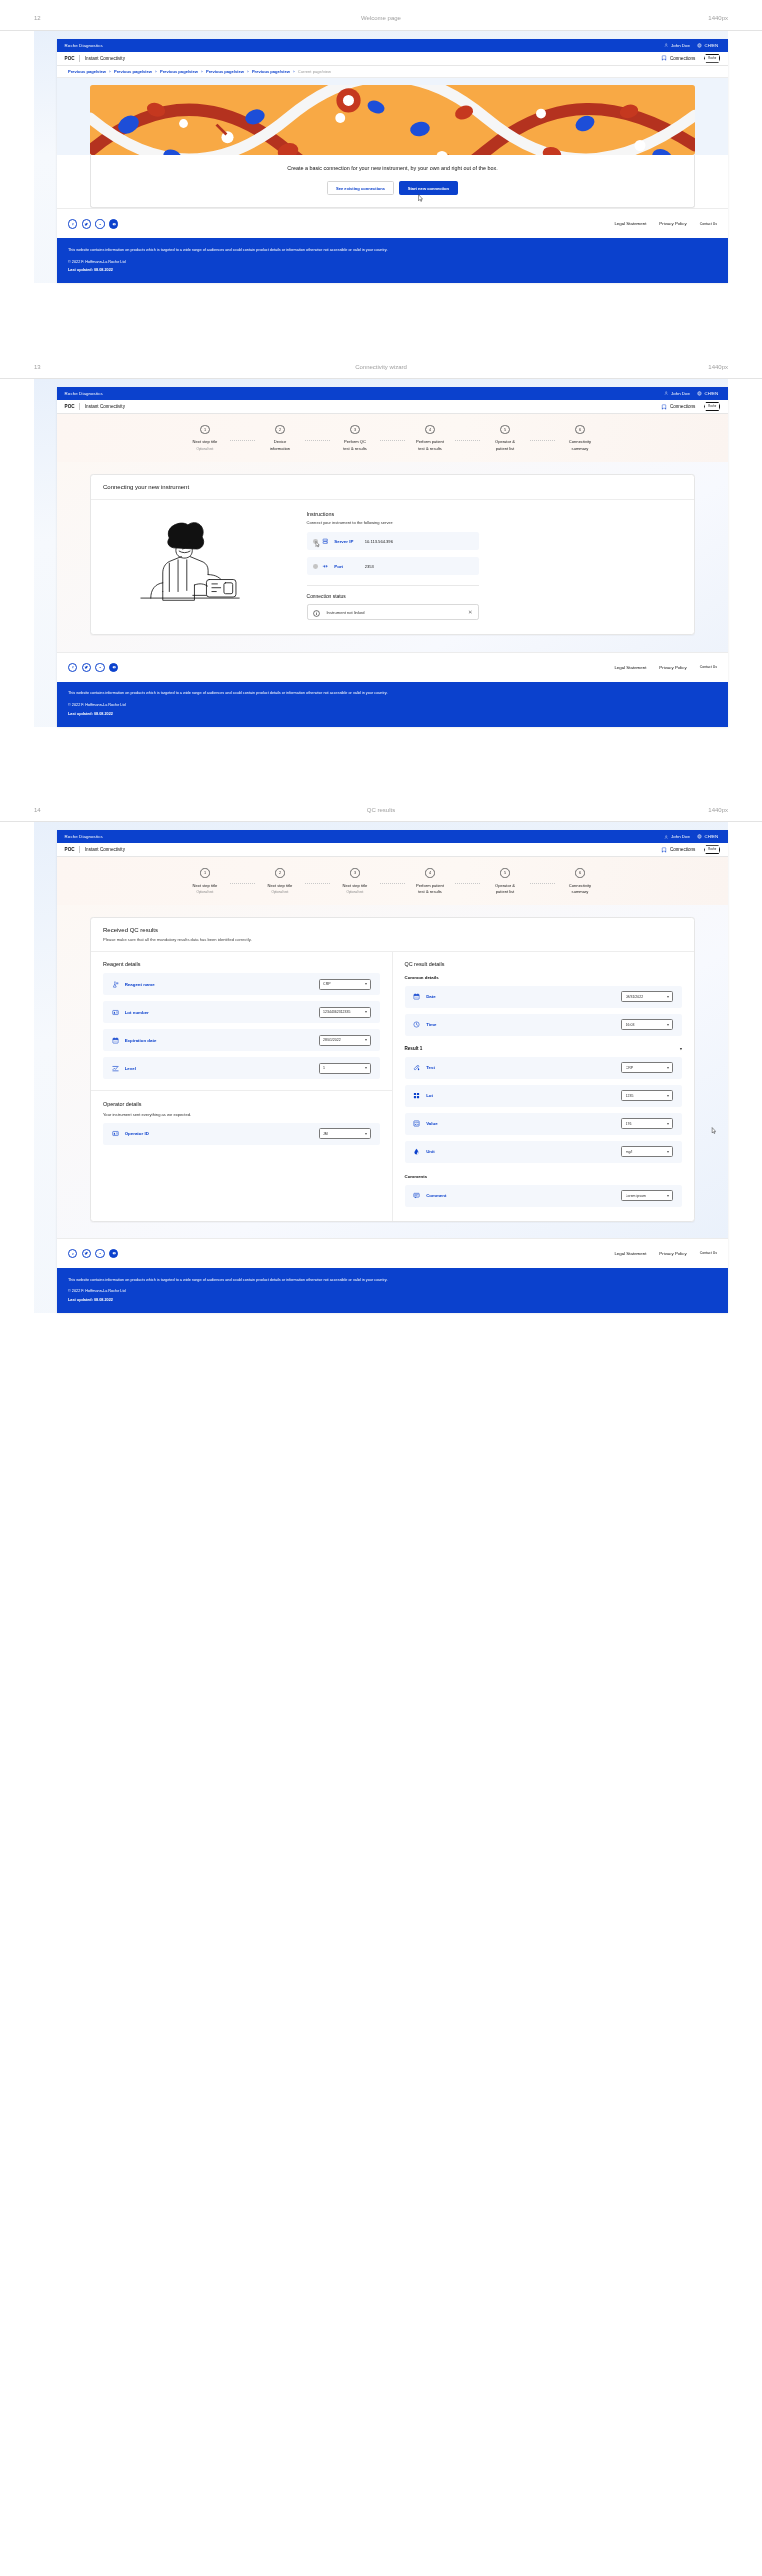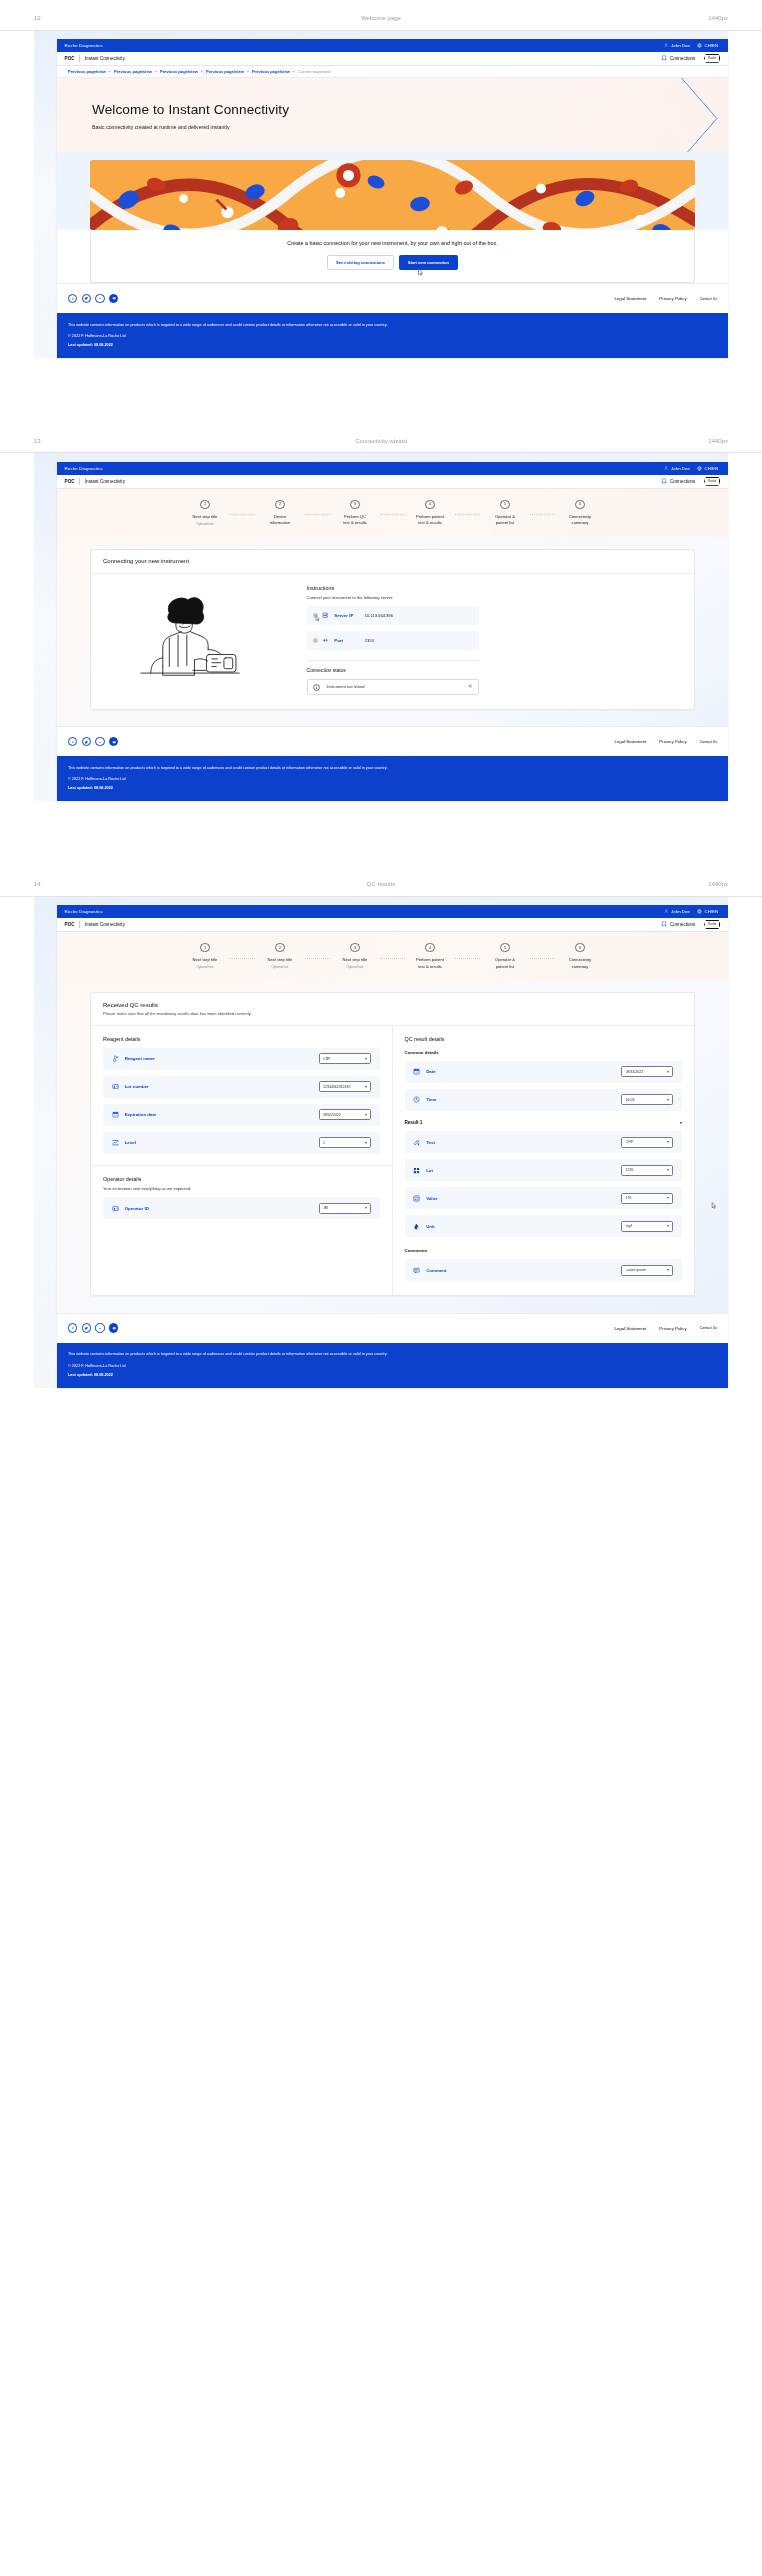--- a/index.html
+++ b/index.html
@@ -312,27 +312,20 @@
         <span class="sep">›</span>
         <a href="#">Previous page/view</a>
         <span class="sep">›</span>
         <a href="#">Previous page/view</a>
         <span class="sep">›</span>
         <a href="#">Previous page/view</a>
         <span class="sep">›</span>
         <span class="cur">Current page/view</span>
       </div>
 
-      <div class="hero">
-        <h1>Welcome to Instant Connectivity</h1>
-        <p>Basic connectivity created at runtime and delivered instantly</p>
-        <svg class="chevron" viewBox="0 0 200 230">
-          <path d="M60 -20 L178 115 L60 250" fill="none" stroke="#2f6bd6" stroke-width="1.4"></path>
-        </svg>
-      </div>
 
       <div class="banner-wrap">
         <div class="dna">
           <svg viewBox="0 0 1100 170" preserveAspectRatio="none">
             <path d="M0 120 C 120 20, 240 20, 360 120 S 600 220, 720 120 S 960 20, 1100 110" fill="none" stroke="#b4321f" stroke-width="22" stroke-linecap="round"></path>
             <path d="M0 60 C 120 160, 240 160, 360 60 S 600 -40, 720 60 S 960 160, 1100 55" fill="none" stroke="#f6f6f6" stroke-width="20" stroke-linecap="round"></path>
             <g fill="#1d4ed8">
               <ellipse cx="70" cy="72" rx="20" ry="15" transform="rotate(-30 70 72)"></ellipse>
               <ellipse cx="150" cy="130" rx="17" ry="12" transform="rotate(20 150 130)"></ellipse>
               <ellipse cx="300" cy="58" rx="18" ry="13" transform="rotate(-20 300 58)"></ellipse>

